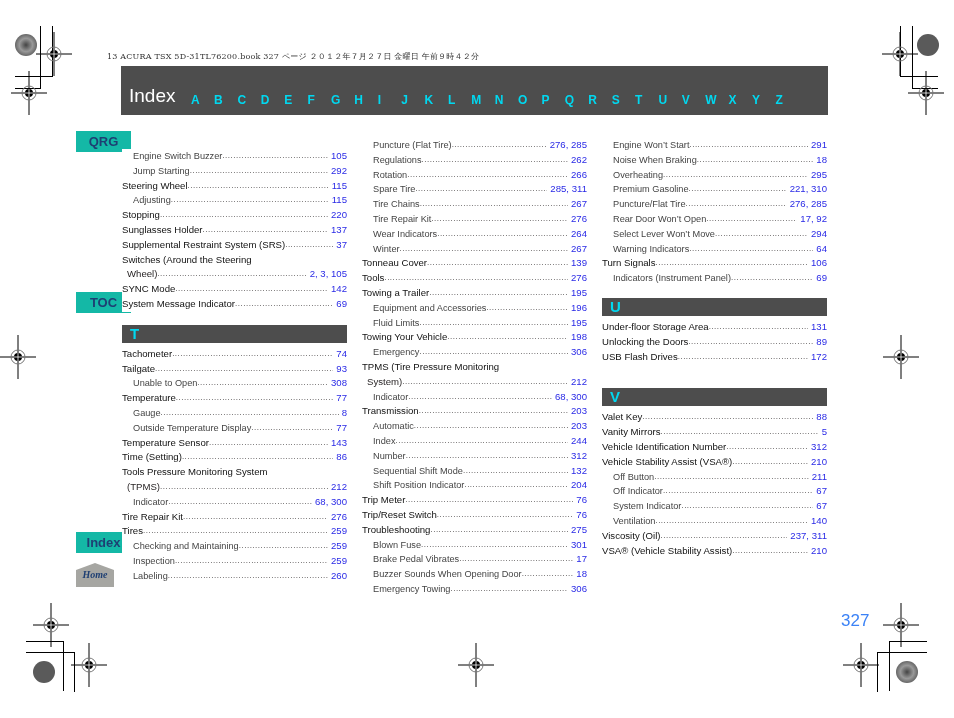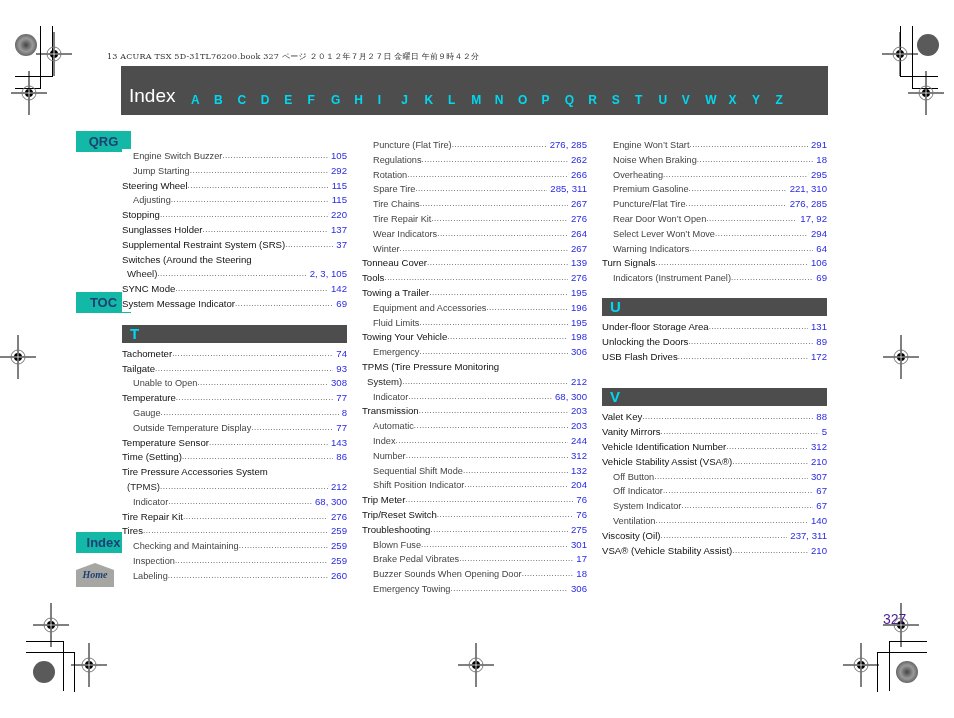--- a/index.html
+++ b/index.html
@@ -22,21 +22,21 @@
   .entry .txt { flex: 0 0 auto; background: #fff; }
   .entry .dots { flex: 1 1 auto; overflow: hidden; color: #231f20; font-size: 8px; letter-spacing: 0.5px; }
   .entry .dots::before { content: "........................................................................................................................................................"; }
   .entry .pg { flex: 0 0 auto; color: #2a2ae6; padding-left: 3px; }
   .entry.sub .txt { padding-left: 11px; color: #444; font-size: 9.2px; }
   .entry.main .txt { color: #111; }
   .entry.cont .txt { padding-left: 5px; text-align: right; }
   .section-head { height: 18px; background: #4d4d4d; margin: 11px 0 4px 0; position: relative; }
   .section-head span { position: absolute; left: 8px; top: 0px; color: #00d8f0; font-weight: bold; font-size: 15px; line-height: 18px; font-family: "Liberation Sans", sans-serif; }
 
-  .page-number { position: absolute; left: 841px; top: 611px; font-size: 14px; color: #4c1d95; font-family: "Liberation Sans", sans-serif; margin-left: 42px; }
+  .page-number { position: absolute; left: 841px; top: 611px; font-size: 17px; color: #3b82f6; font-family: "Liberation Sans", sans-serif; }
 
   .mark { position: absolute; }
   .line { position: absolute; background: #000; }
 </style>
 </head>
 <body>
 
 <div class="print-header">13 ACURA TSX 5D-31TL76200.book  327 ページ  ２０１２年７月２７日  金曜日  午前９時４２分</div>
 
 <div>
@@ -228,21 +228,21 @@
       <span class="txt">Temperature Sensor</span>
       <span class="dots"></span>
       <span class="pg">143</span>
     </div>
     <div class="entry main">
       <span class="txt">Time (Setting)</span>
       <span class="dots"></span>
       <span class="pg">86</span>
     </div>
     <div class="entry main">
-      <span class="txt">Tire Pressure Accessories System</span>
+      <span class="txt">Tools Pressure Monitoring System</span>
     </div>
     <div class="entry cont">
       <span class="txt">(TPMS)</span>
       <span class="dots"></span>
       <span class="pg">212</span>
     </div>
     <div class="entry sub">
       <span class="txt">Indicator</span>
       <span class="dots"></span>
       <span class="pg">68, 300</span>
@@ -516,21 +516,21 @@
       <span class="pg">312</span>
     </div>
     <div class="entry main">
       <span class="txt">Vehicle Stability Assist (VSA®)</span>
       <span class="dots"></span>
       <span class="pg">210</span>
     </div>
     <div class="entry sub">
       <span class="txt">Off Button</span>
       <span class="dots"></span>
-      <span class="pg">307</span>
+      <span class="pg">211</span>
     </div>
     <div class="entry sub">
       <span class="txt">Off Indicator</span>
       <span class="dots"></span>
       <span class="pg">67</span>
     </div>
     <div class="entry sub">
       <span class="txt">System Indicator</span>
       <span class="dots"></span>
       <span class="pg">67</span>

